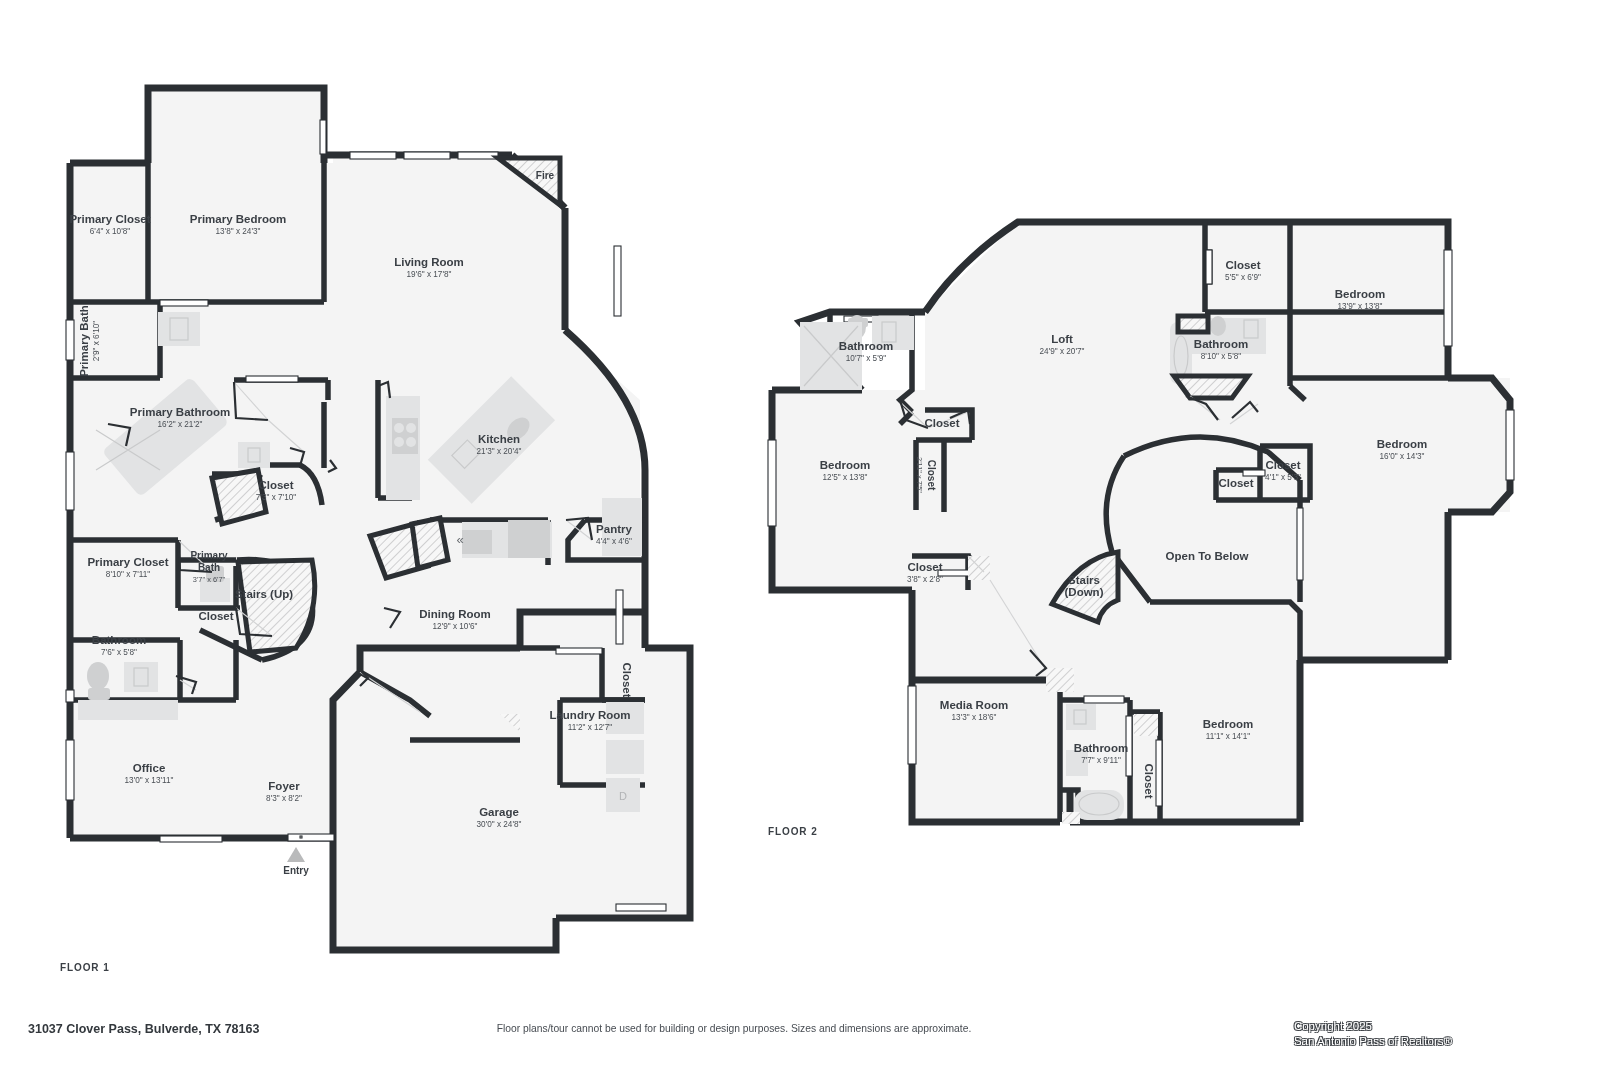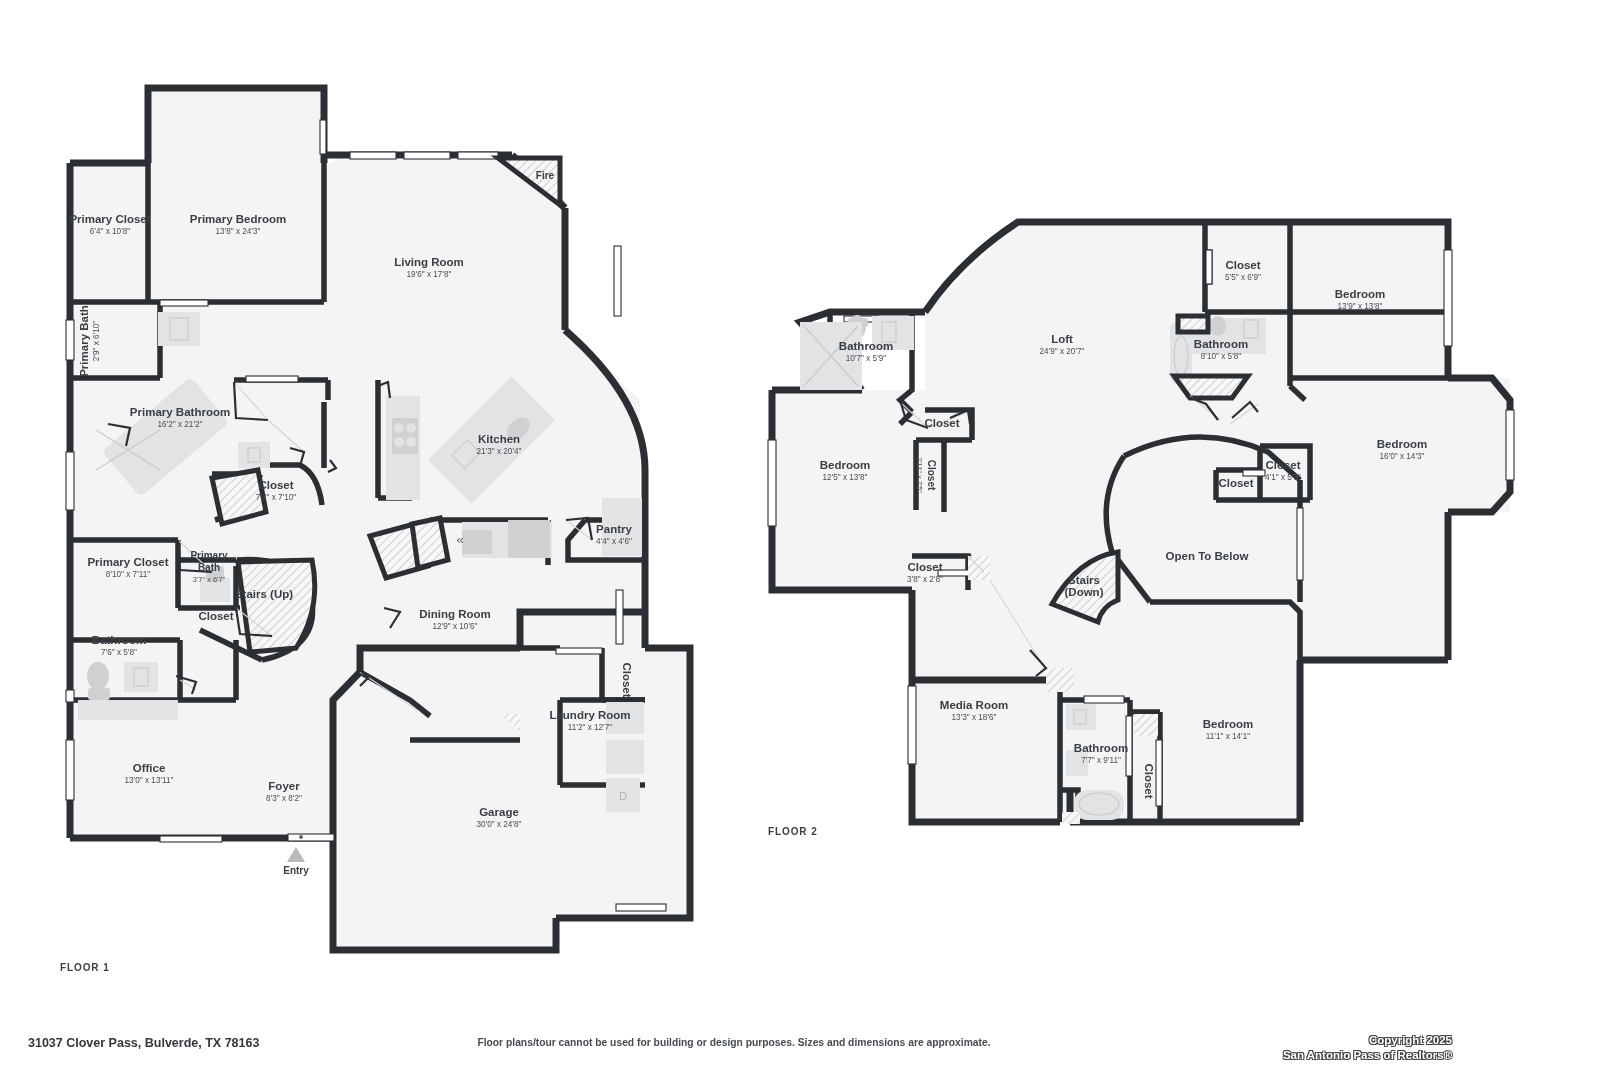--- a/index.html
+++ b/index.html
@@ -23,26 +23,26 @@
   .fixture{fill:#e2e3e4;stroke:none;}
   .fixture-ln{fill:none;stroke:#c9cacb;stroke-width:1.2;}
   .fixture-dk{fill:#cfd0d1;stroke:none;}
   .door-arc{fill:none;stroke:#d2d3d4;stroke-width:1.1;}
   .door-leaf{stroke:#2b2f33;stroke-width:2.2;fill:none;}
   .win{fill:#ffffff;stroke:#2b2f33;stroke-width:1.1;}
   .entry-tri{fill:#b9babb;}
   .hatch-sq{fill:url(#hatchA);stroke:#2b2f33;stroke-width:5;}
   .hatch-only{fill:url(#hatchA);stroke:none;}
 
-  .footer{position:absolute;left:0;bottom:2px;width:1468px;height:64px;}
+  .footer{position:absolute;left:0;bottom:16px;width:1468px;height:64px;}
   .addr{position:absolute;left:28px;bottom:28px;font-size:12.5px;font-weight:bold;color:#33383d;}
   .disclaimer{position:absolute;left:0;right:0;bottom:30px;text-align:center;
-              font-size:10.3px;font-weight:bold;color:#474c52;}
-  .copy{position:absolute;right:16px;bottom:14px;text-align:right;
-        font-size:11.5px;font-weight:bold;color:#ffffff;line-height:1.35;
+              font-size:10.3px;font-weight:normal;color:#474c52;}
+  .copy{position:absolute;right:16px;bottom:14px;
+        font-size:11.5px;font-weight:normal;color:#ffffff;line-height:1.35;
         text-shadow:1px 1px 0 #3c4045,-1px 1px 0 #3c4045,1px -1px 0 #3c4045,-1px -1px 0 #3c4045;}
 </style>
 </head>
 <body>
 
 <div id="stage">
 
   <svg class="plan" viewBox="0 0 1620 1080">
     <defs>
       <pattern id="hatchA" width="6" height="6" patternTransform="rotate(45)" patternUnits="userSpaceOnUse">

